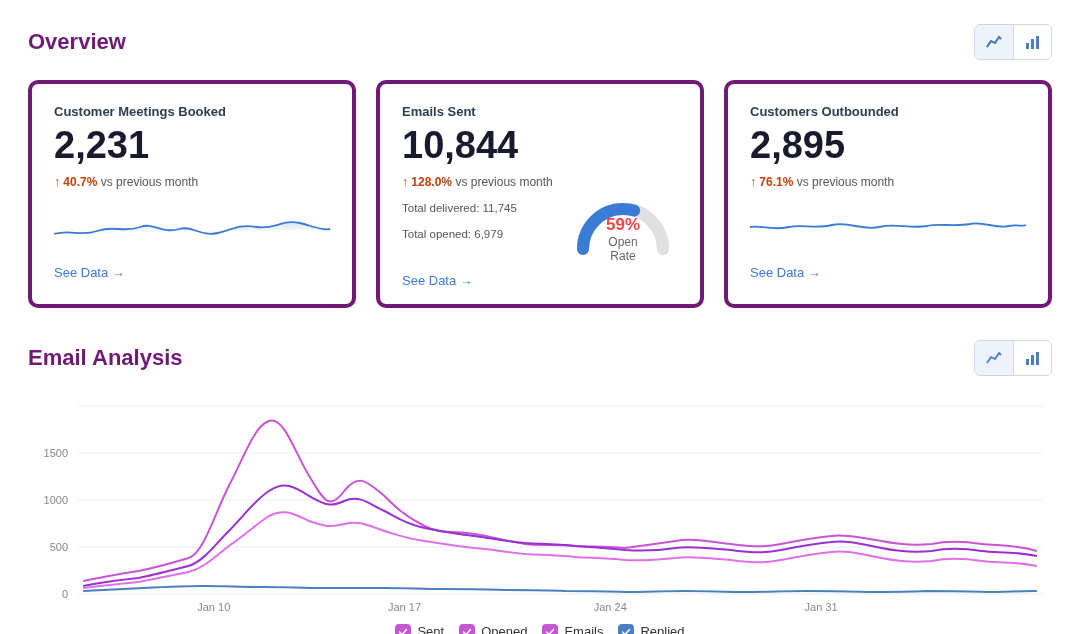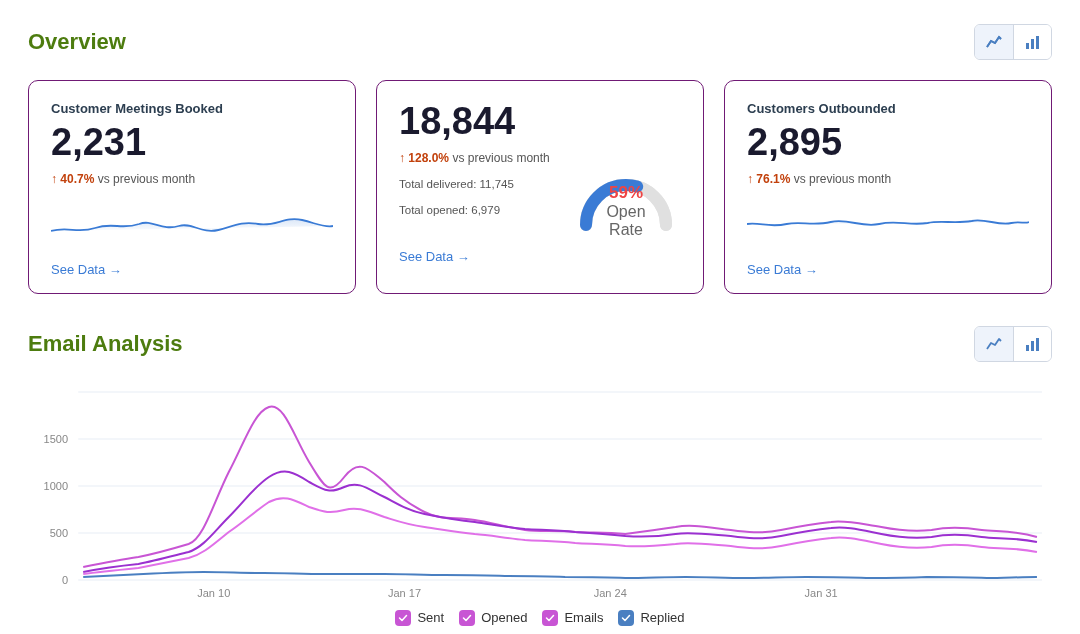--- a/index.html
+++ b/index.html
@@ -2,45 +2,45 @@
 <html><head>
   <meta charset="utf-8">
   <style>
     * { box-sizing: border-box; margin: 0; padding: 0; }
     body { font-family: -apple-system, BlinkMacSystemFont, 'Segoe UI', sans-serif; background: #fff; color: #1a1a2e; font-size: 14px; }
     
     .page { padding: 24px 28px; max-width: 1080px; }
     
     
     .section-header { display: flex; align-items: center; justify-content: space-between; margin-bottom: 20px; }
-    .section-title { font-size: 22px; font-weight: 600; color: #4d7c0f; }
+    .section-title { font-size: 22px; font-weight: 600; color: #701a75; }
     .chart-toggle-group { display: flex; border: 1px solid #d0d7e2; border-radius: 6px; overflow: hidden; }
     .chart-toggle-btn { width: 38px; height: 34px; background: #fff; border: none; cursor: pointer; display: flex; align-items: center; justify-content: center; color: #4a7fc1; }
     .chart-toggle-btn.active { background: #eef3fb; }
     .chart-toggle-btn + .chart-toggle-btn { border-left: 1px solid #d0d7e2; }
     
     
     .kpi-row { display: grid; grid-template-columns: 1fr 1fr 1fr; gap: 20px; margin-bottom: 32px; }
-    .kpi-card { border: 1px solid #701a75; border-radius: 10px; padding: 20px 22px 16px; background: #fff; }
+    .kpi-card { border: 4px solid #701a75; border-radius: 10px; padding: 20px 22px 16px; background: #fff; }
     .kpi-label { font-size: 13px; font-weight: 600; color: #2c3e50; margin-bottom: 6px; }
     .kpi-value { font-size: 38px; font-weight: 700; color: #1a1a2e; line-height: 1.1; margin-bottom: 8px; }
     .kpi-change { font-size: 12px; color: #555; margin-bottom: 10px; }
     .kpi-change .up { color: #c2410c; font-weight: 600; }
     .kpi-meta { font-size: 11.5px; color: #555; line-height: 1.6; margin-bottom: 8px; }
     .see-data { color: #3a7bd5; font-size: 13px; font-weight: 500; cursor: pointer; display: inline-flex; align-items: center; gap: 4px; margin-top: 6px; }
     
     
     .sparkline-area { height: 52px; margin: 8px 0; }
     
     
     .email-card-inner { display: flex; gap: 16px; }
     .email-stats { flex: 1; }
     .donut-area { display: flex; align-items: center; justify-content: center; width: 110px; }
     .donut-pct { font-size: 17px; font-weight: 700; color: #ef4444; }
-    .donut-sub { font-size: 16px; color: #666; }
+    .donut-sub { font-size: 12px; color: #666; }
     
     
     .analysis-section { margin-top: 8px; }
     .chart-area { margin: 16px 0 8px; height: 220px; position: relative; }
     .chart-svg { width: 100%; height: 100%; }
     .y-axis-label { font-size: 11px; fill: #888; }
     .x-axis-label { font-size: 11px; fill: #888; }
     .grid-line { stroke: #e8edf5; stroke-width: 1; }
     
     
@@ -90,21 +90,22 @@
               <stop offset="100%" stop-color="#3a7bd5" stop-opacity="0.02"></stop>
             </linearGradient>
           </defs>
           <path d="M0,35 C20,30 30,38 50,32 C70,26 80,34 100,28 C115,23 125,35 145,30 C160,26 170,38 190,34 C205,31 215,25 235,28 C255,31 265,20 285,24 C300,27 310,32 320,30" stroke="#3a7bd5" stroke-width="1.8" fill="url(#spark1grad)"></path>
         </svg>
       </div>
       <div class="see-data">See Data →</div>
     </div>
 
     <div class="kpi-card">
-      <div class="kpi-value">18,844</div>
+      <div class="kpi-label">Emails Sent</div>
+      <div class="kpi-value">10,844</div>
       <div class="kpi-change">
         <span class="up">↑ <span>128.0%</span></span>
         <span>vs previous month</span>
       </div>
       <div class="email-card-inner">
         <div class="email-stats">
           <div class="kpi-meta">Total delivered: 11,745</div>
           <div class="kpi-meta">Total opened: 6,979</div>
         </div>
         <div class="donut-area">

